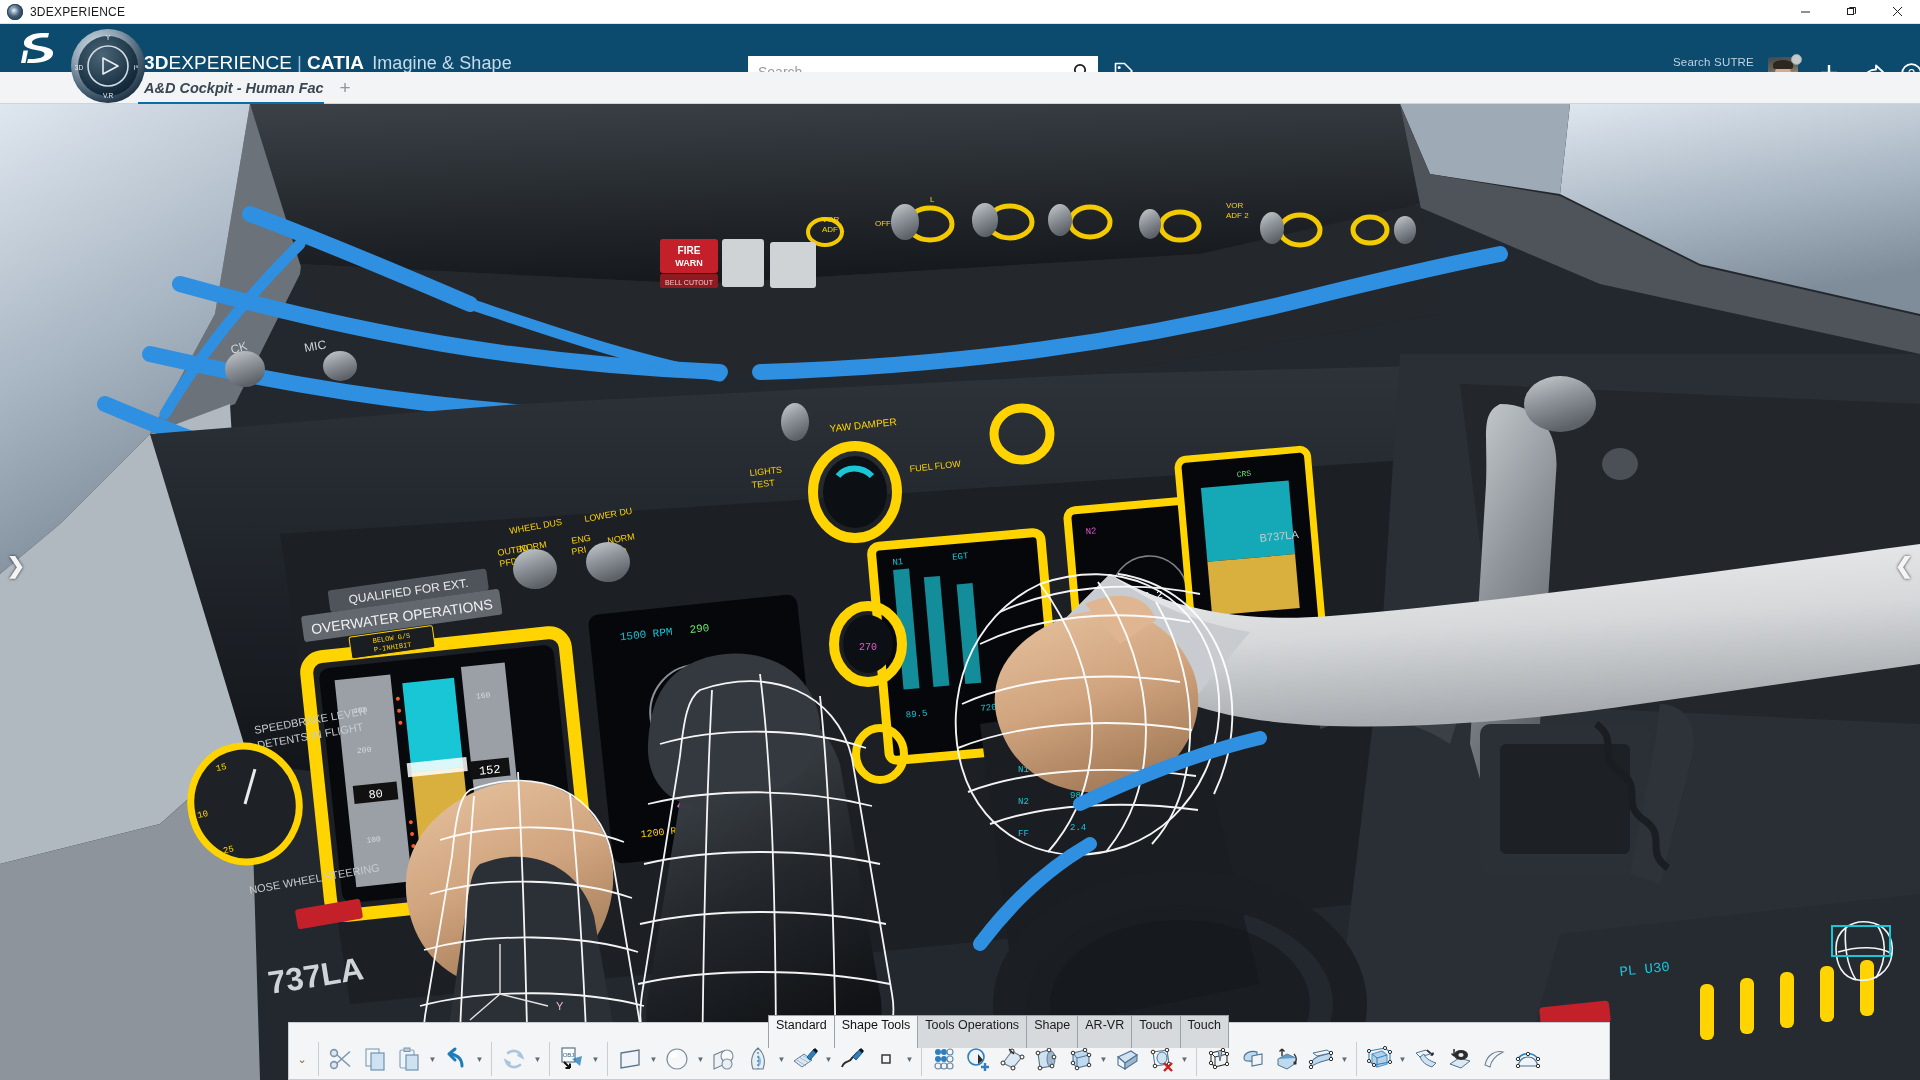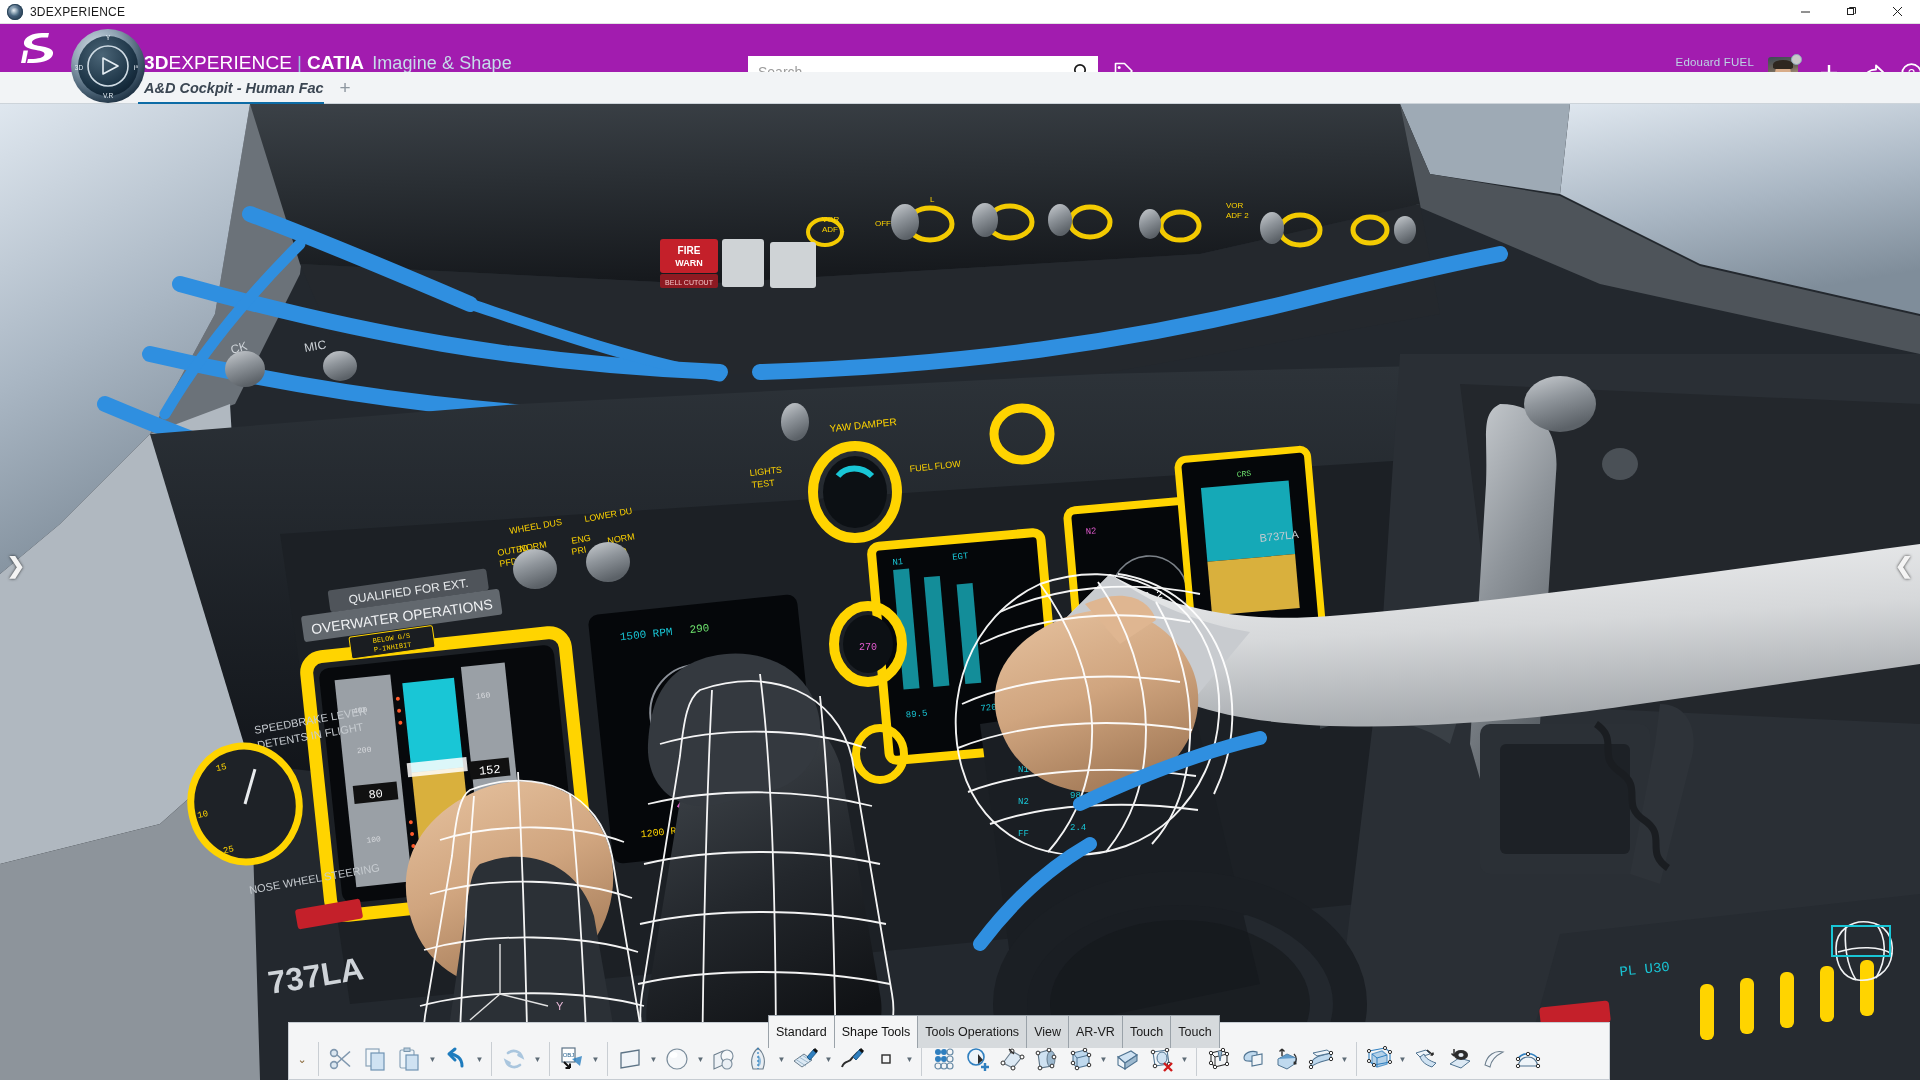--- a/index.html
+++ b/index.html
@@ -25,21 +25,21 @@
     background:radial-gradient(circle at 35% 30%,#e9f1f6,#4d6d85 70%);}
   .winbar .title { font-size:12px; color:#1a1a1a; letter-spacing:.2px; }
   .winbar .spacer { flex:1 1 auto; }
   .wbtn { width:46px; height:24px; display:flex; align-items:center; justify-content:center;
     font-size:12px; color:#222; }
   .wbtn svg { display:block; }
 
   
   .brandbar {
     position:absolute; left:0; top:24px; width:1920px; height:48px;
-    background:#a21caf; display:flex; align-items:center;
+    background:#0c4a6e; display:flex; align-items:center;
   }
   .ds-logo { position:absolute; left:14px; top:6px; width:44px; height:36px; }
   .brand-text { position:absolute; left:144px; top:39px; transform:translateY(-50%);
     font-size:19px; color:#ffffff; white-space:nowrap; letter-spacing:.1px; }
   .brand-text .thin { font-weight:400; }
   .brand-text .bold { font-weight:700; }
   .brand-text .sep { color:#9ac4dd; font-weight:300; margin:0 5px; }
   .brand-text .sub { color:#c6dcea; font-weight:400; margin-left:8px; font-size:18px; }
 
   .searchwrap { position:absolute; left:748px; top:32px; width:350px; height:31px;
@@ -96,21 +96,21 @@
   .edge-left  { left:7px;  top:445px; color:#f4f4f4; }
   .edge-right { right:7px; top:445px; color:#f4f4f4; }
 
   .vp-thumb { position:absolute; right:14px; bottom:86px; width:92px; height:86px; }
 
   
   .actionbar { position:absolute; left:288px; top:1022px; width:1322px; height:58px;
      background:#f4f5f6; border:1px solid #c6ccd2; display:flex; align-items:flex-end; }
   .ab-tabs { position:absolute; left:768px; top:1015px; height:19px; display:flex;
      z-index:12; }
-  .ab-tab { height:19px; padding:16px 7px; display:flex; align-items:center;
+  .ab-tab { height:19px; padding:16px 7px; display:flex; align-items:flex-end;
      font-size:12.5px; color:#1b1b1b; background:#d6dadd; border:1px solid #9aa2a9;
      border-bottom:none; margin-right:-1px; white-space:nowrap; }
   .ab-tab.active { background:#f4f5f6; color:#111; }
 
   .ab-row { position:absolute; left:0; top:14px; height:44px; width:100%;
      display:flex; align-items:center; padding-left:2px; }
   .ab-caret { width:22px; height:40px; display:flex; align-items:center; justify-content:center;
      color:#8b6a3a; font-size:11px; }
   .ab-sep { width:1px; height:34px; background:#c9ced3; margin:0 5px; }
   .tool { width:34px; height:40px; display:flex; align-items:center; justify-content:center; position:relative; }
@@ -165,21 +165,21 @@
       </span>
     </div>
     <span class="tag-ico">
       <svg width="22" height="22" viewBox="0 0 22 22">
           <path d="M12.5 2.5 L20 10 L11 19 L3.5 11.5 L3.5 2.5 Z" fill="none" stroke="#ffffff" stroke-width="1.6" stroke-linejoin="round"></path>
           <circle cx="7.2" cy="6.6" r="1.5" fill="#ffffff"></circle>
         </svg>
     </span>
 
     <div class="userblock">
-      <span class="uname">Edouard FUEL</span>
+      <span class="uname">Search SUTRE</span>
       <span class="urole">
         <span>CATIA Creative Design</span>
         <span class="chev">▾</span>
       </span>
     </div>
     <div class="avatar">
       <div class="face"></div>
       <div class="hair"></div>
     </div>
     <div class="avatar-dot"></div>
@@ -605,21 +605,21 @@
     <div class="ab-tab active">
         <span>Standard</span>
       </div>
     <div class="ab-tab active">
         <span>Shape Tools</span>
       </div>
     <div class="ab-tab">
         <span>Tools Operations</span>
       </div>
     <div class="ab-tab">
-        <span>View</span>
+        <span>Shape</span>
       </div>
     <div class="ab-tab">
         <span>AR-VR</span>
       </div>
     <div class="ab-tab">
         <span>Touch</span>
       </div>
     <div class="ab-tab">
         <span>Touch</span>
       </div>

